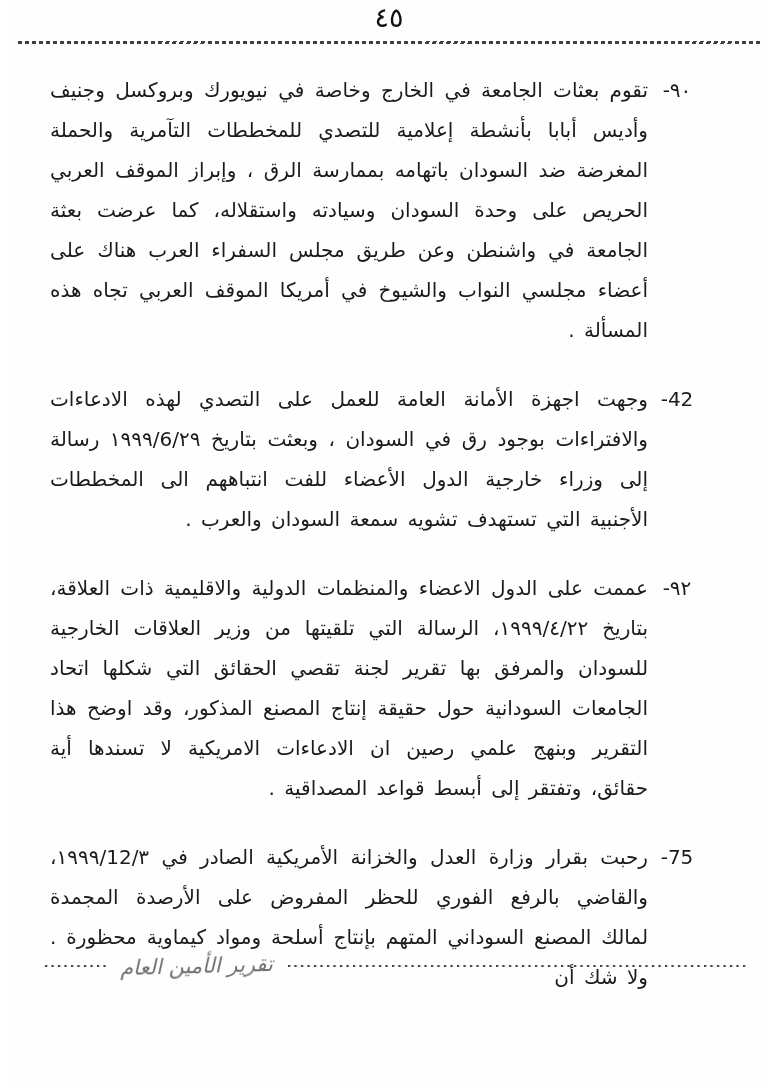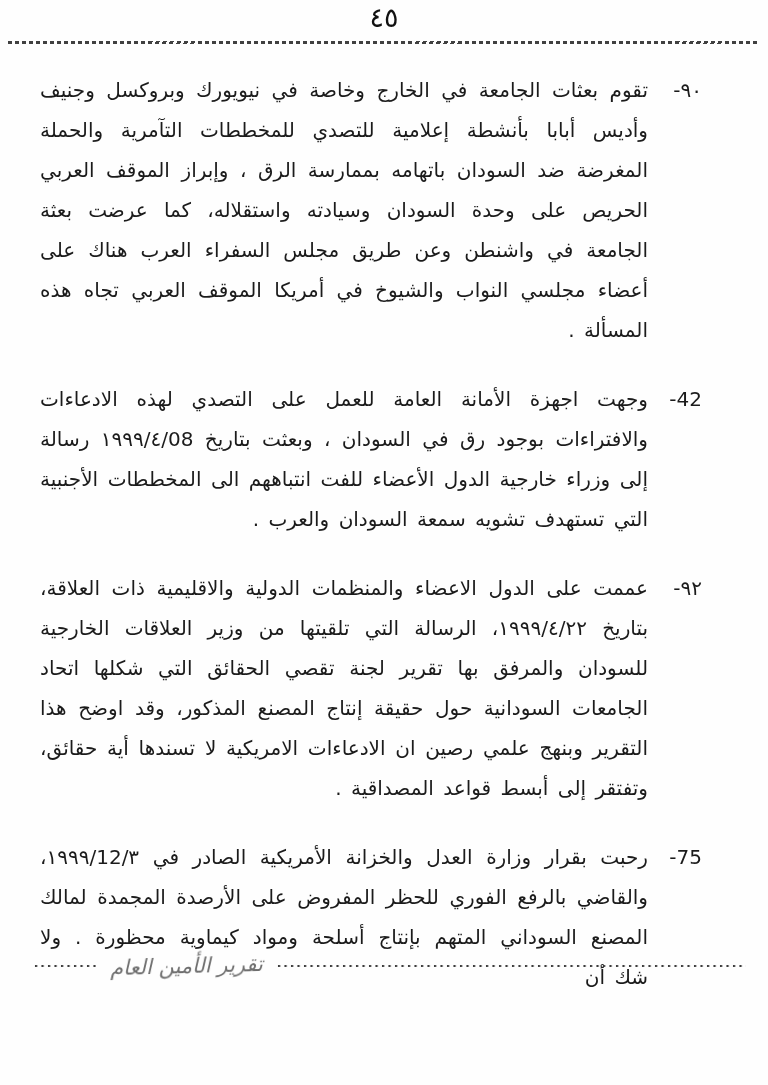--- a/index.html
+++ b/index.html
@@ -7,20 +7,21 @@
     width: 768px; height: 1085px;
     background: #ffffff;
     font-family: "DejaVu Sans", sans-serif;
     color: #1b1b1b;
     overflow: hidden;
     position: relative;
   }
   .page {
     position: absolute; inset: 0;
     background: #fefefe;
+    margin-left: 10px;
   }
   
   .pagenum {
     position: absolute;
     top: 2px; left: 0; right: 0;
     text-align: center;
     font-size: 27px;
     font-weight: 500;
     letter-spacing: 4px;
     color: #111;
@@ -49,21 +50,21 @@
     font-size: 20px;
     line-height: 40px;
     text-align: justify;
     word-spacing: 3px;
     color: #1b1b1b;
   }
   .para .num {
     position: absolute;
     right: 0; top: 0;
     width: 50px;
-    text-align: right;
+    text-align: center;
     white-space: nowrap;
   }
   
   .footer {
     position: absolute;
     top: 944px; left: 34px; right: 22px;
     height: 44px;
     display: flex;
     direction: ltr;           
     align-items: center;
@@ -100,21 +101,21 @@
 
   <div class="toprule"></div>
 
   <div class="content">
 
     <div class="para">
       <span class="num">٩٠-</span><span>تقوم بعثات الجامعة  في الخارج وخاصة في نيويورك وبروكسل وجنيف وأديس أبابا بأنشطة إعلامية للتصدي للمخططات التآمرية والحملة المغرضة ضد السودان باتهامه بممارسة الرق ، وإبراز الموقف العربي الحريص على وحدة السودان وسيادته واستقلاله، كما عرضت بعثة الجامعة في واشنطن وعن طريق مجلس السفراء العرب هناك على أعضاء مجلسي النواب والشيوخ في أمريكا الموقف العربي تجاه هذه المسألة .</span>
     </div>
 
     <div class="para">
-      <span class="num">42-</span><span>وجهت اجهزة الأمانة العامة للعمل على التصدي لهذه الادعاءات والافتراءات بوجود رق في السودان ، وبعثت بتاريخ ١٩٩٩/٤/08 رسالة إلى وزراء خارجية الدول الأعضاء للفت انتباههم الى المخططات الأجنبية التي تستهدف تشويه سمعة السودان والعرب .</span>
+      <span class="num">42-</span><span>وجهت اجهزة الأمانة العامة للعمل على التصدي لهذه الادعاءات والافتراءات بوجود رق في السودان ، وبعثت بتاريخ ١٩٩٩/6/٢٩ رسالة إلى وزراء خارجية الدول الأعضاء للفت انتباههم الى المخططات الأجنبية التي تستهدف تشويه سمعة السودان والعرب .</span>
     </div>
 
     <div class="para">
       <span class="num">٩٢-</span><span>عممت على الدول الاعضاء والمنظمات الدولية والاقليمية ذات العلاقة، بتاريخ ١٩٩٩/٤/٢٢، الرسالة التي تلقيتها من وزير العلاقات الخارجية للسودان والمرفق بها تقرير لجنة تقصي الحقائق التي شكلها اتحاد الجامعات السودانية حول حقيقة إنتاج المصنع المذكور، وقد اوضح هذا التقرير وبنهج علمي رصين ان الادعاءات الامريكية لا تسندها أية حقائق، وتفتقر إلى أبسط قواعد المصداقية .</span>
     </div>
 
     <div class="para">
       <span class="num">75-</span><span>رحبت بقرار وزارة العدل والخزانة الأمريكية الصادر في ١٩٩٩/12/٣، والقاضي بالرفع الفوري للحظر المفروض على الأرصدة المجمدة لمالك المصنع السوداني المتهم بإنتاج أسلحة ومواد كيماوية محظورة . ولا شك أن</span>
     </div>
 

